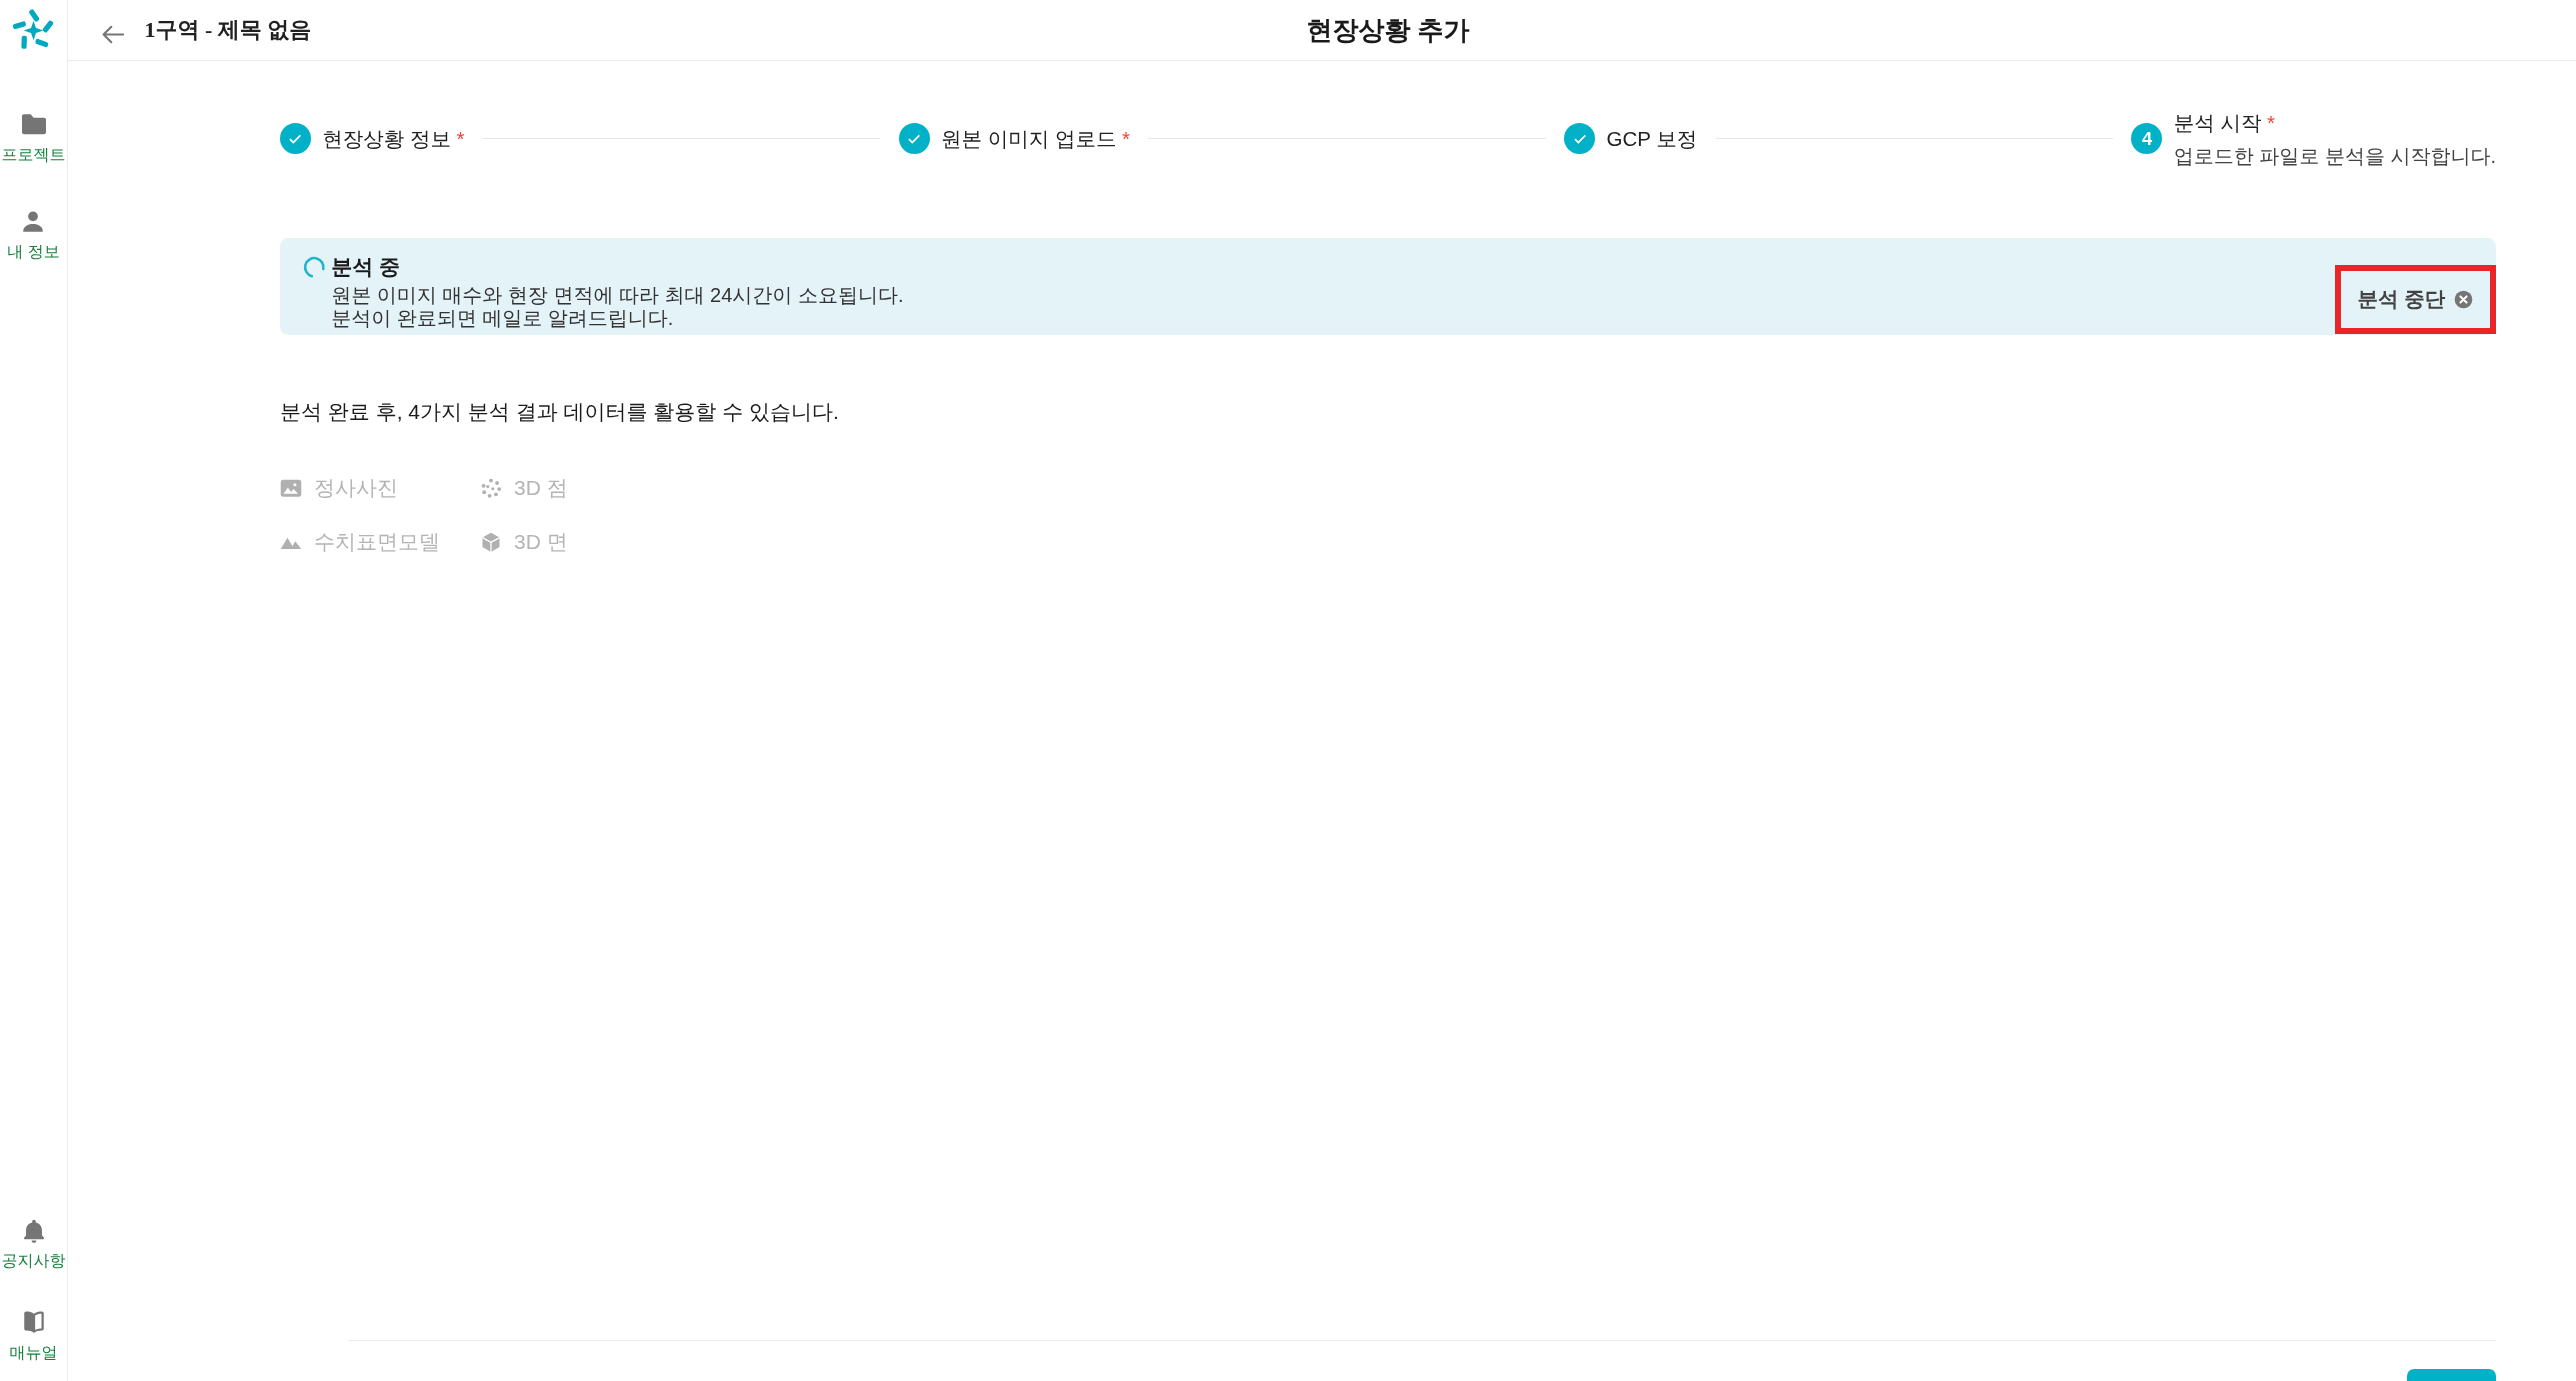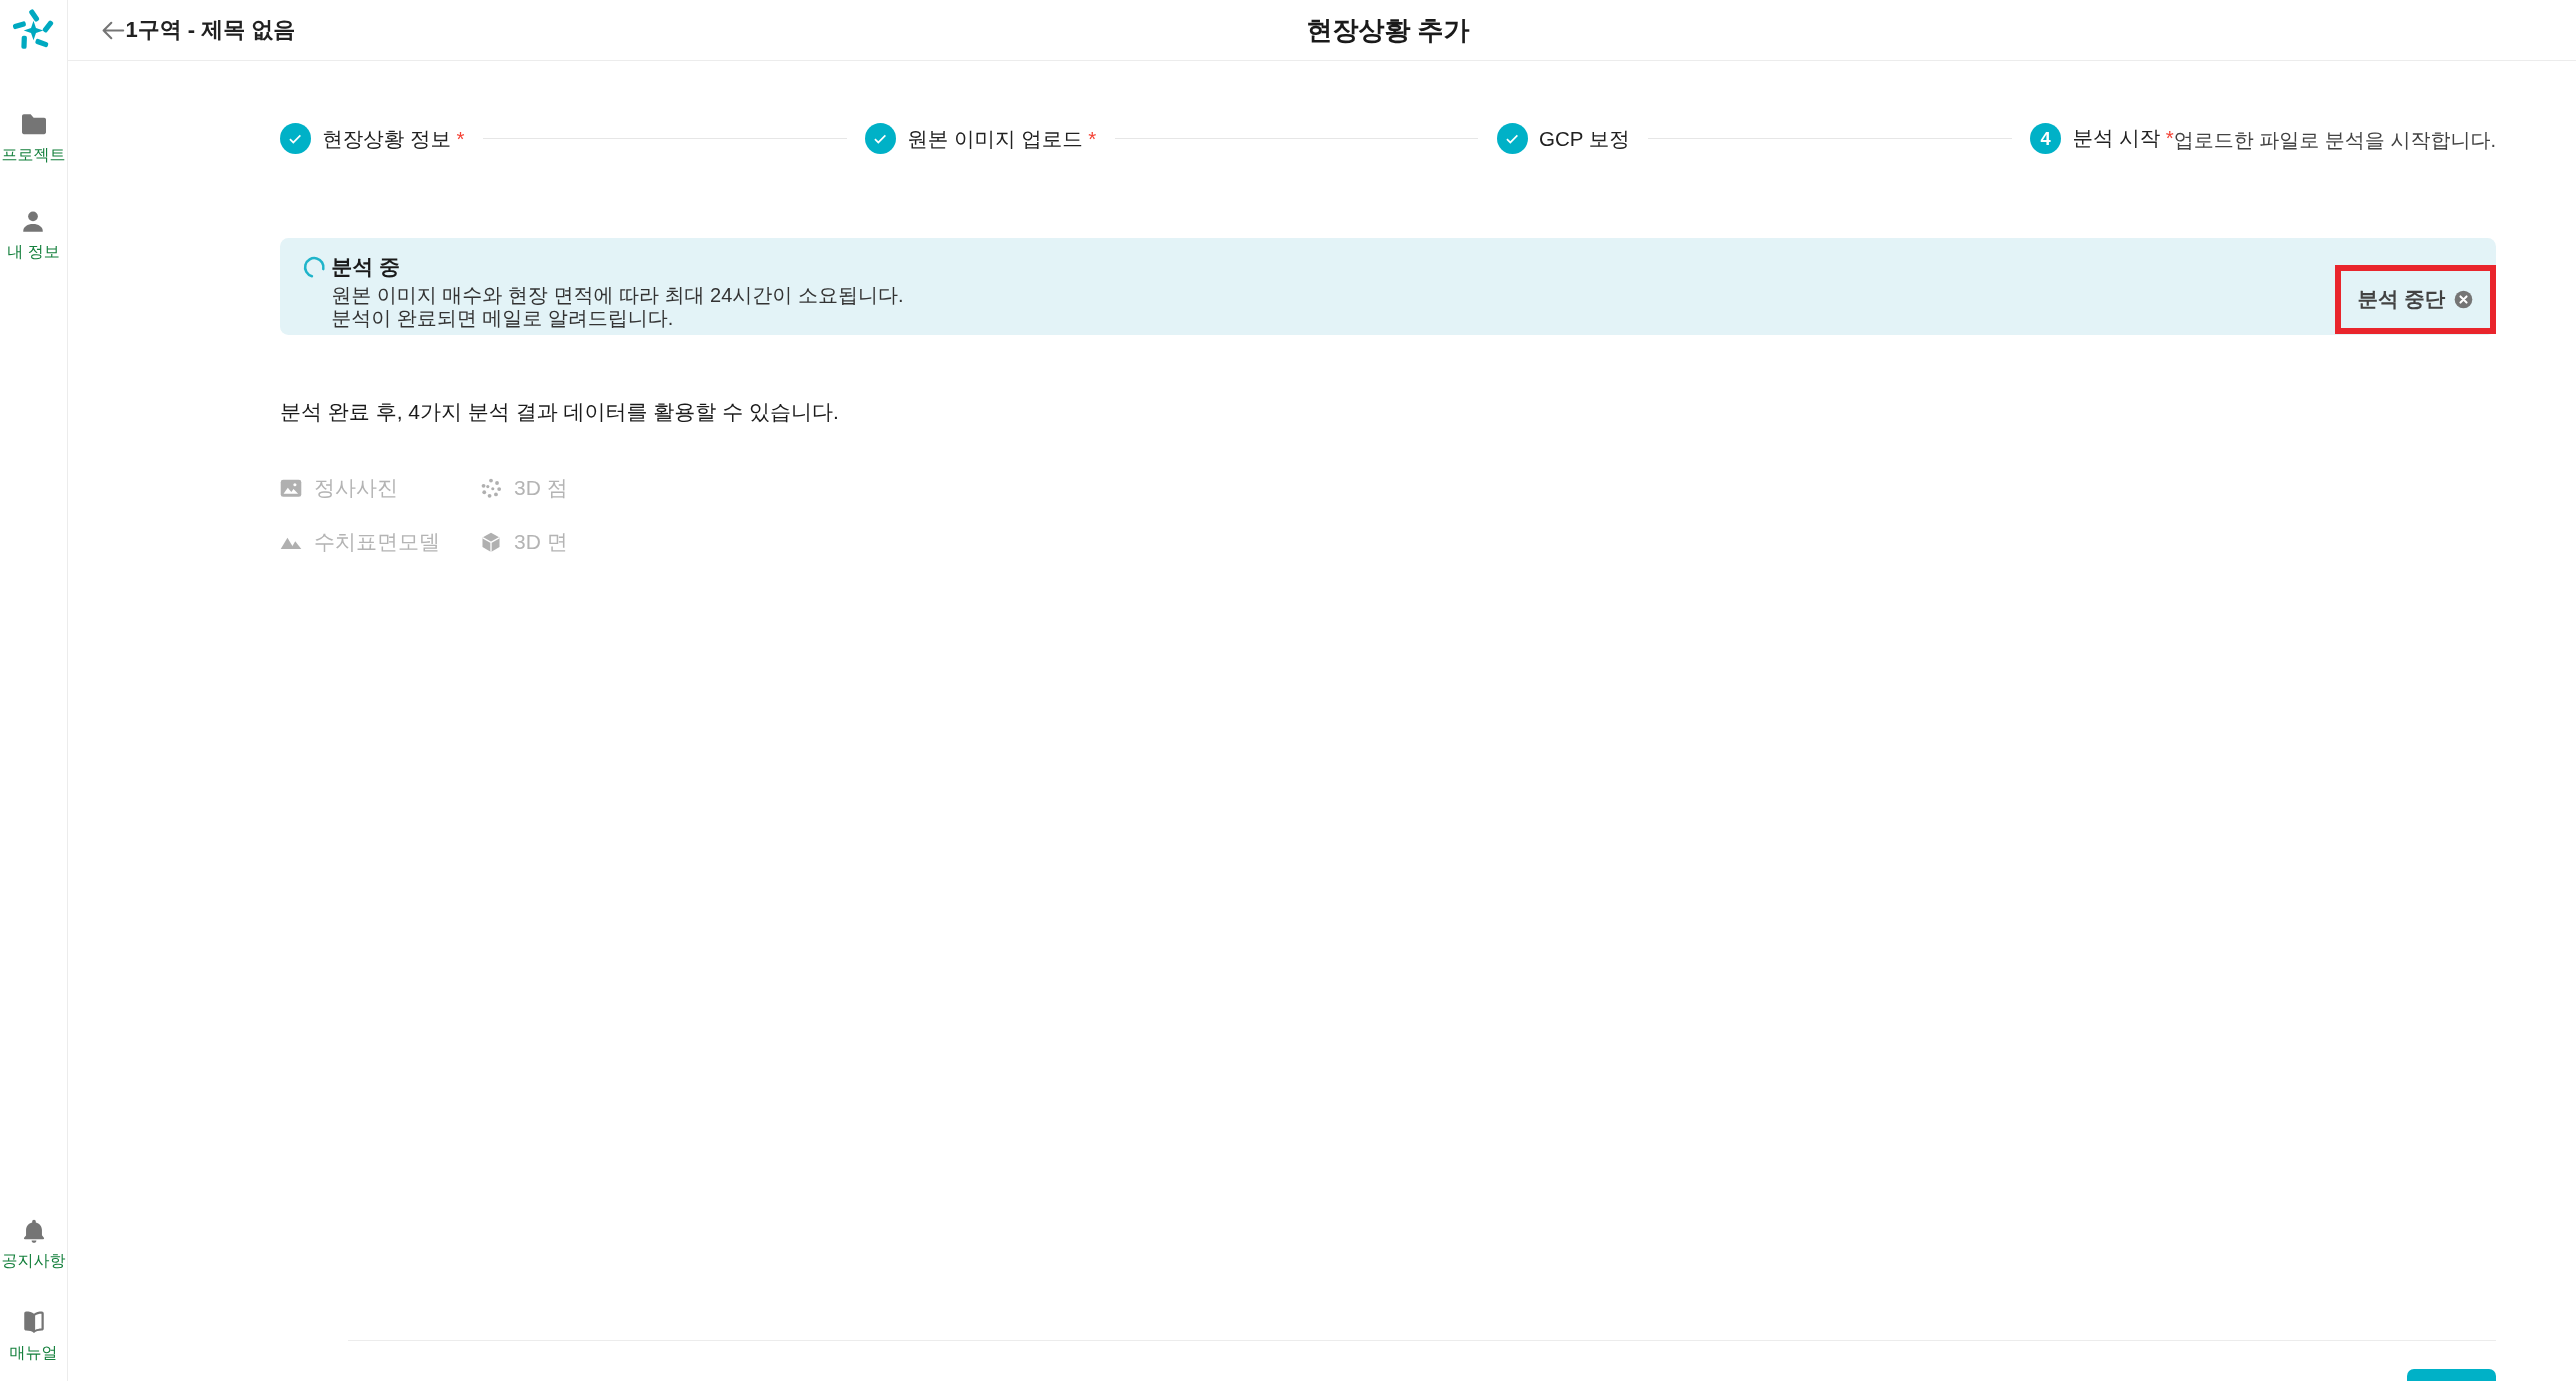--- a/index.html
+++ b/index.html
@@ -16,40 +16,40 @@
   .nav-icon { width:30px; height:30px; }
   .nav-top-1 { margin-top:55px; }
   .nav-top-2 { margin-top:41px; }
   .sidebar .spacer { flex:1; }
   .nav-bot-1 { margin-bottom:35px; }
   .nav-bot-2 { margin-bottom:17px; }
 
   
   .header { position:absolute; left:68px; right:0; top:0; height:61px; border-bottom:1.4px solid #ececec;
             display:flex; align-items:center; background:#fff; }
-  .back-group { display:flex; align-items:center; gap:0; margin-left:32px; cursor:pointer; z-index:2; }
+  .back-group { display:flex; align-items:flex-end; gap:19px; margin-left:32px; cursor:pointer; z-index:2;font-family:Liberation Serif, serif; }
   .back-arrow { width:25.4px; height:21px; }
   .back-label { font-size:22px; font-weight:bold; color:#212121; white-space:nowrap; }
   .page-title { position:absolute; left:212px; right:80px; text-align:center; font-size:26px; font-weight:bold; color:#1a1a1a; }
 
   
   .main { position:absolute; left:68px; top:62px; right:0; bottom:0; }
   .content { margin:0 80px 0 212px; position:relative; }
 
   
   .stepper { display:flex; align-items:center; margin-top:61px; height:31px; }
   .step { display:flex; align-items:center; }
   .step-circle { width:31px; height:31px; border-radius:50%; background:#00b1c7; color:#fff;
                  display:flex; align-items:center; justify-content:center; flex:none; }
   .step-circle svg { width:18.3px; height:18.3px; }
   .step-circle.num { font-size:18.3px; font-weight:bold; }
   .step-label { font-size:20.5px; font-weight:500; color:#212121; margin-left:11.3px; white-space:nowrap; }
   .req-mark { color:#f44336; font-size:20.5px; font-weight:500; margin-left:5.6px; }
   .connector { flex:1; height:1.4px; background:#e6e6e6; margin:0 18.3px; }
-  .step4-texts { display:flex; flex-direction:row; margin-left:11.3px; }
+  .step4-texts { display:flex; flex-direction:column; margin-left:11.3px; }
   .step4-line1 { display:flex; align-items:center; height:31px; }
   .step4-line1 .step-label { margin-left:0; }
   .step-subtitle { font-size:20px; color:#424242; margin-top:4.2px; white-space:nowrap; }
 
   
   .banner { position:relative; margin-top:84px; height:97px; background:#e3f3f7; border-radius:8.5px;
             display:flex; padding:17px 0 15px 23px; }
   .spinner { width:22.6px; height:22.6px; flex:none; margin-top:1.4px; }
   .banner-texts { margin-left:5.6px; }
   .banner-title { font-size:21px; font-weight:bold; color:#1a1a1a; line-height:24px; }

